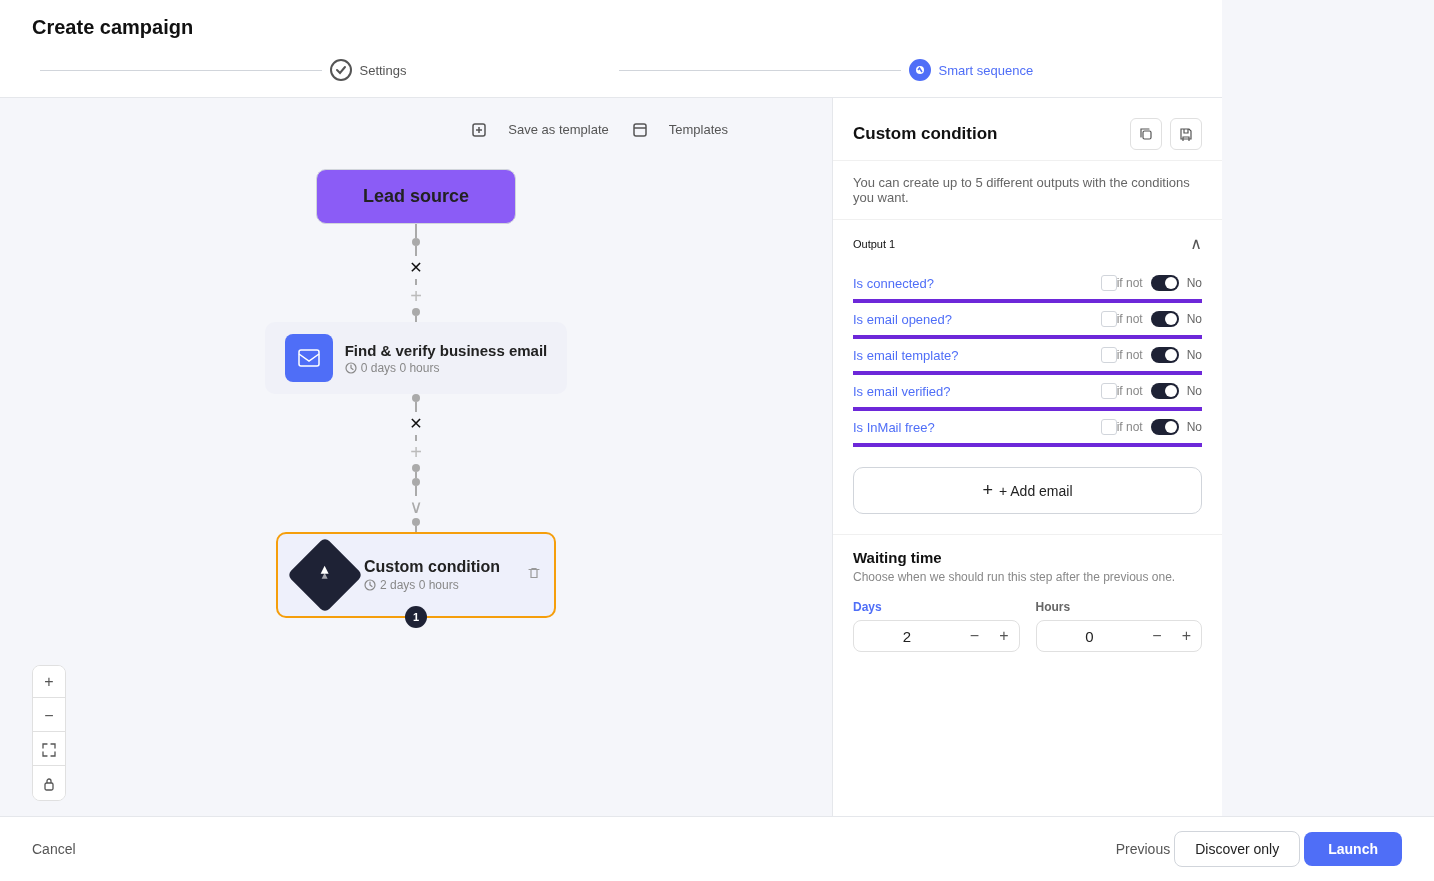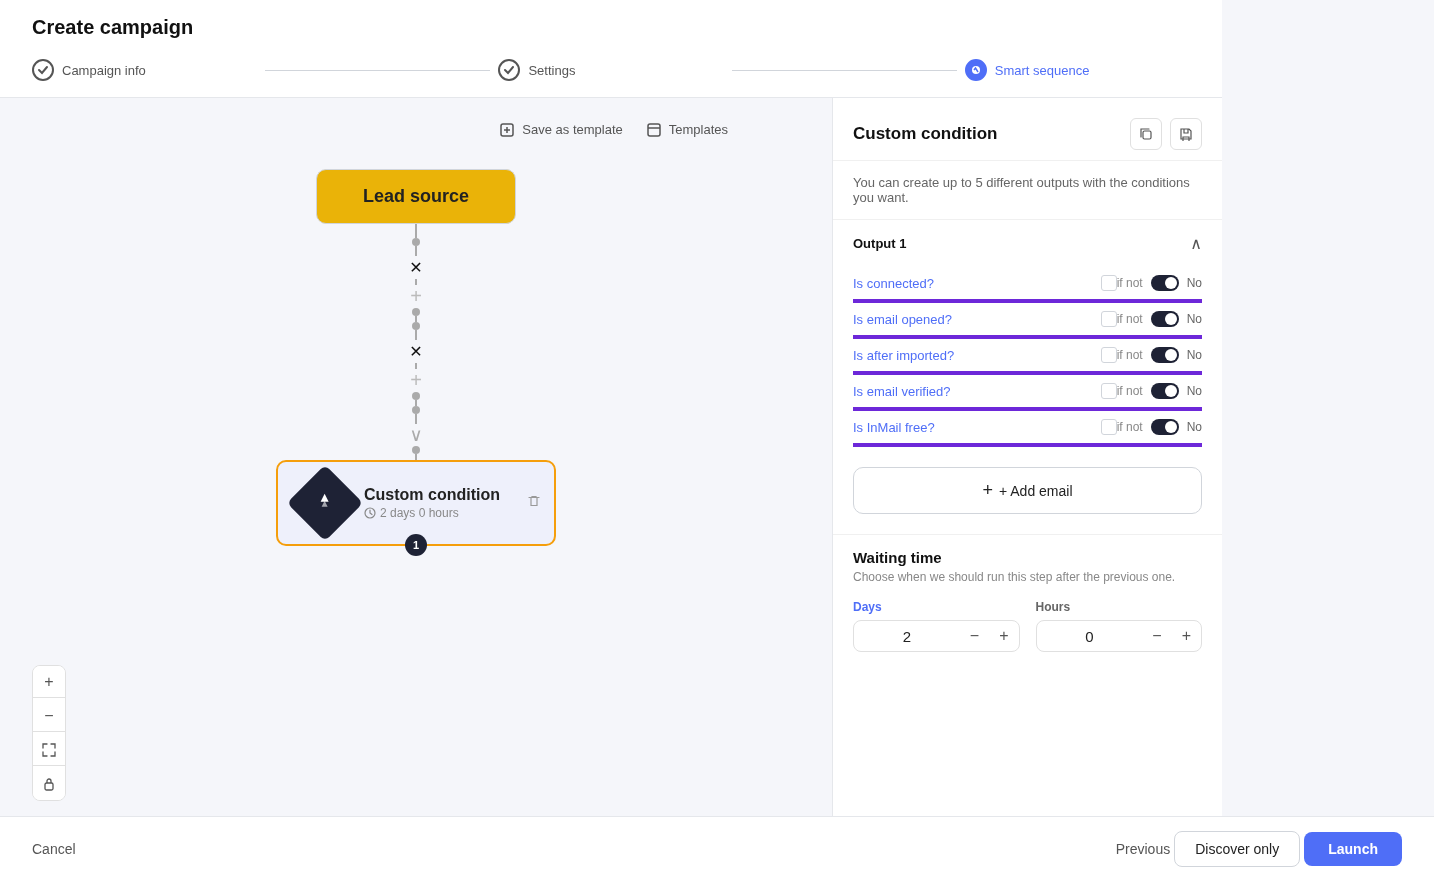--- a/index.html
+++ b/index.html
@@ -19,28 +19,28 @@
     .step-label { font-size: 13px; }
     .step.current .step-label { color: #4f6ef7; font-weight: 500; }
 
     
     .main { display: flex; flex: 1; position: relative; }
 
     
     .canvas { flex: 1; padding: 24px; display: flex; flex-direction: column; align-items: center; position: relative; }
 
     .canvas-toolbar { display: flex; gap: 24px; margin-bottom: 32px; align-self: flex-end; margin-right: 80px; }
-    .canvas-toolbar-btn { display: flex; align-items: center; gap: 8px; color: #555; cursor: pointer; font-size: 13px; background: none; border: none; }
+    .canvas-toolbar-btn { display: flex; align-items: center; gap: 22px; color: #555; cursor: pointer; font-size: 13px; background: none; border: none; }
 
     
     .flow { display: flex; flex-direction: column; align-items: center; gap: 0; }
 
     .flow-node { position: relative; }
 
-    .node-lead { background: #eab308; border: 1.5px solid #d1d5db; border-radius: 10px; padding: 16px 32px; font-size: 18px; font-weight: 600; color: #222; min-width: 200px; text-align: center; }
+    .node-lead { background: #8b5cf6; border: 1.5px solid #d1d5db; border-radius: 10px; padding: 16px 32px; font-size: 18px; font-weight: 600; color: #222; min-width: 200px; text-align: center; }
 
     .connector { display: flex; flex-direction: column; align-items: center; }
     .connector-line { width: 2px; height: 20px; background: #aaa; }
     .connector-dot { width: 8px; height: 8px; border-radius: 50%; background: #aaa; }
     .connector-x { font-size: 16px; color: #111; margin: 2px 0; }
 
     .node-action { display: flex; align-items: center; gap: 12px; background: #f0f1f8; border-radius: 10px; padding: 12px 20px; min-width: 280px; max-width: 320px; }
     .node-icon { width: 48px; height: 48px; border-radius: 8px; background: #4f6ef7; display: flex; align-items: center; justify-content: center; flex-shrink: 0; }
     .node-icon svg { fill: #fff; }
     .node-content .node-title { font-size: 15px; font-weight: 600; color: #222; }
@@ -72,21 +72,21 @@
 
     .panel-header { display: flex; align-items: center; justify-content: space-between; padding: 20px 20px 10px; border-bottom: 1px solid #f0f0f0; }
     .panel-title { font-size: 17px; font-weight: 700; color: #111; }
     .panel-icons { display: flex; gap: 8px; }
     .panel-icon-btn { background: none; border: 1px solid #e0e0e0; border-radius: 6px; width: 32px; height: 32px; display: flex; align-items: center; justify-content: center; cursor: pointer; color: #555; }
 
     .panel-desc { padding: 14px 20px; font-size: 13px; color: #666; border-bottom: 1px solid #f0f0f0; }
 
     .output-section { padding: 14px 20px 0; }
     .output-header { display: flex; align-items: center; justify-content: space-between; margin-bottom: 14px; }
-    .output-title { font-size: 13px; font-weight: 700; color: #111; }
+    .output-title { font-size: 11px; font-weight: 400; color: #111; }
     .chevron-btn { background: none; border: none; cursor: pointer; color: #555; font-size: 16px; }
 
     .condition-row { display: flex; align-items: center; justify-content: space-between; padding: 8px 0; border-bottom: 4px solid #6d28d9; }
     .condition-label { font-size: 13px; color: #4f6ef7; cursor: pointer; }
     .condition-right { display: flex; align-items: center; gap: 8px; }
     .if-not-checkbox { display: flex; align-items: center; }
     .if-not-box { width: 16px; height: 16px; border: 1.5px solid #d1d5db; border-radius: 3px; background: #fff; }
     .if-not-label { font-size: 12px; color: #888; }
     .toggle-off { width: 28px; height: 16px; background: #1e2235; border-radius: 8px; position: relative; cursor: pointer; }
     .toggle-off::after { content: ''; position: absolute; right: 2px; top: 2px; width: 12px; height: 12px; border-radius: 50%; background: #fff; }
@@ -106,28 +106,20 @@
     .stepper-btn { background: none; border: none; padding: 6px 10px; cursor: pointer; color: #555; font-size: 16px; }
   </style>
 </head>
 <body>
 
 <div class="page">
 
   <div class="header">
     <div class="header-title">Create campaign</div>
     <div class="steps">
-      <div class="step">
-        <div class="step-circle done">
-          <svg width="12" height="12" viewBox="0 0 12 12">
-              <polyline points="2,6 5,9 10,3" stroke="#555" stroke-width="2" fill="none" stroke-linecap="round"></polyline>
-            </svg>
-        </div>
-        <span class="step-label">Campaign info</span>
-      </div>
       <div class="step-line"></div>
       <div class="step">
         <div class="step-circle done">
           <svg width="12" height="12" viewBox="0 0 12 12">
               <polyline points="2,6 5,9 10,3" stroke="#555" stroke-width="2" fill="none" stroke-linecap="round"></polyline>
             </svg>
         </div>
         <span class="step-label">Settings</span>
       </div>
       <div class="step-line"></div>
@@ -176,20 +168,40 @@
           <div class="connector-line" style="height:14px"></div>
           <div class="connector-dot"></div>
           <div class="connector-line" style="height:10px"></div>
           <div class="connector-x">✕</div>
           <div class="connector-line" style="height:6px"></div>
           <div style="font-size:20px;color:#bbb;cursor:pointer">+</div>
           <div class="connector-dot"></div>
           <div class="connector-line" style="height:6px"></div>
         </div>
 
+        <div class="flow-node">
+          <div class="node-action">
+            <div class="node-icon">
+              <svg width="24" height="24" viewBox="0 0 24 24">
+                  <rect x="2" y="4" width="20" height="16" rx="2" fill="none" stroke="#fff" stroke-width="1.5"></rect>
+                  <path d="M2 8l10 7 10-7" stroke="#fff" stroke-width="1.5" fill="none"></path>
+                </svg>
+            </div>
+            <div class="node-content">
+              <div class="node-title">Find &amp; verify business email</div>
+              <div class="node-subtitle">
+                <svg width="12" height="12" viewBox="0 0 12 12" fill="none">
+                    <circle cx="6" cy="6" r="5" stroke="#888" stroke-width="1.2"></circle>
+                    <path d="M6 3v3l2 1.5" stroke="#888" stroke-width="1.2" stroke-linecap="round"></path>
+                  </svg>
+                <span>0 days 0 hours</span>
+              </div>
+            </div>
+          </div>
+        </div>
 
         <div class="connector">
           <div class="connector-dot"></div>
           <div class="connector-line" style="height:10px"></div>
           <div class="connector-x">✕</div>
           <div class="connector-line" style="height:6px"></div>
           <div style="font-size:20px;color:#bbb;cursor:pointer">+</div>
           <div class="connector-dot"></div>
           <div class="connector-line" style="height:6px"></div>
         </div>
@@ -297,21 +309,21 @@
             <div class="if-not-checkbox">
               <div class="if-not-box"></div>
               <span class="if-not-label">if not</span>
             </div>
             <div class="toggle-off"></div>
             <span class="no-label">No</span>
           </div>
         </div>
 
         <div class="condition-row">
-          <span class="condition-label">Is after imported?</span>
+          <span class="condition-label">Is email template?</span>
           <div class="condition-right">
             <div class="if-not-checkbox">
               <div class="if-not-box"></div>
               <span class="if-not-label">if not</span>
             </div>
             <div class="toggle-off"></div>
             <span class="no-label">No</span>
           </div>
         </div>
 

